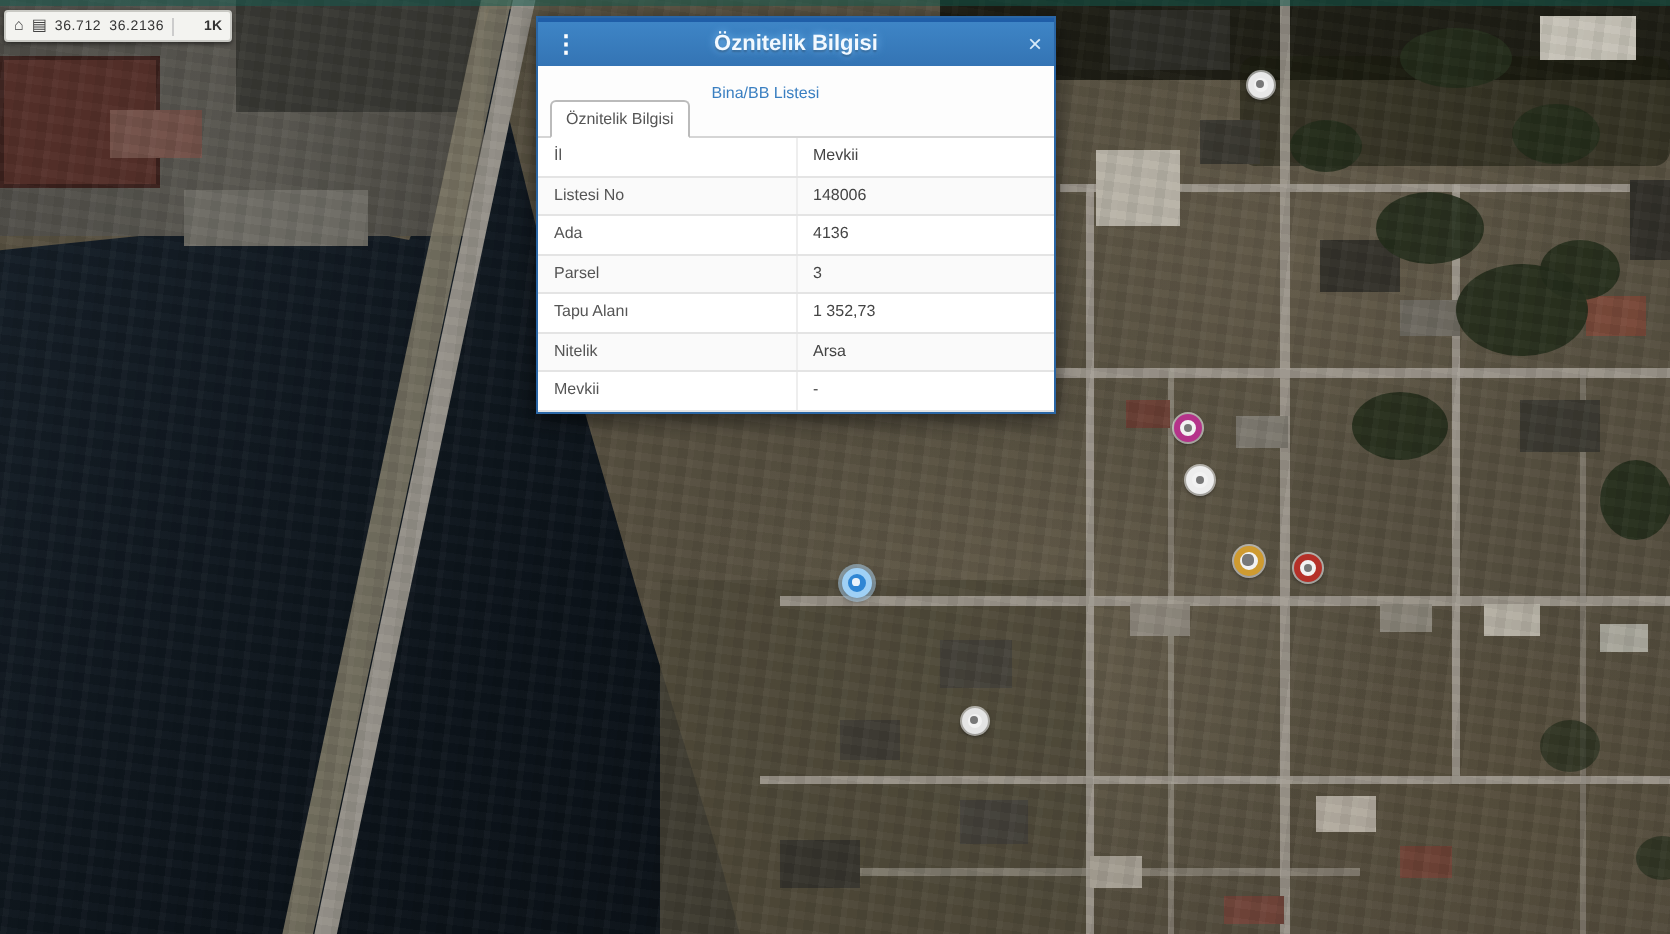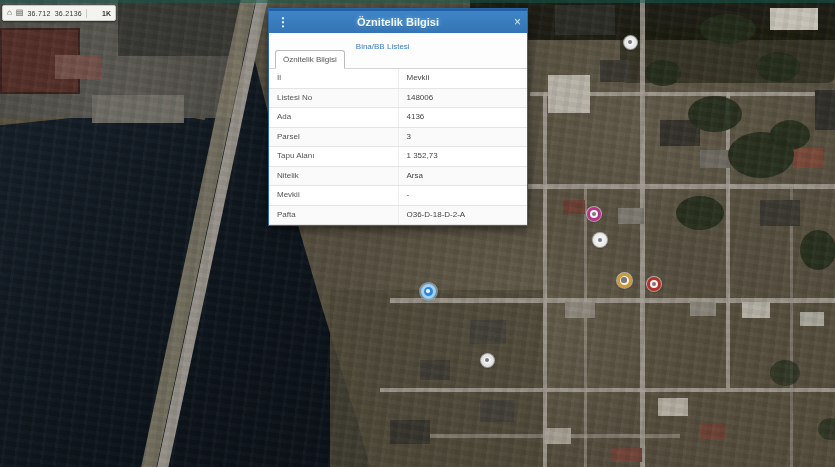--- a/index.html
+++ b/index.html
@@ -204,21 +204,17 @@
             <td class="val">1 352,73</td>
           </tr>
           <tr>
             <td class="lbl">Nitelik</td>
             <td class="val">Arsa</td>
           </tr>
           <tr>
             <td class="lbl">Mevkii</td>
             <td class="val">-</td>
           </tr>
-          <tr>
-            <td class="lbl">Pafta</td>
-            <td class="val">O36-D-18-D-2-A</td>
-          </tr>
         </tbody>
     </table>
   </div>
 
 </div>
 
 </body></html>

